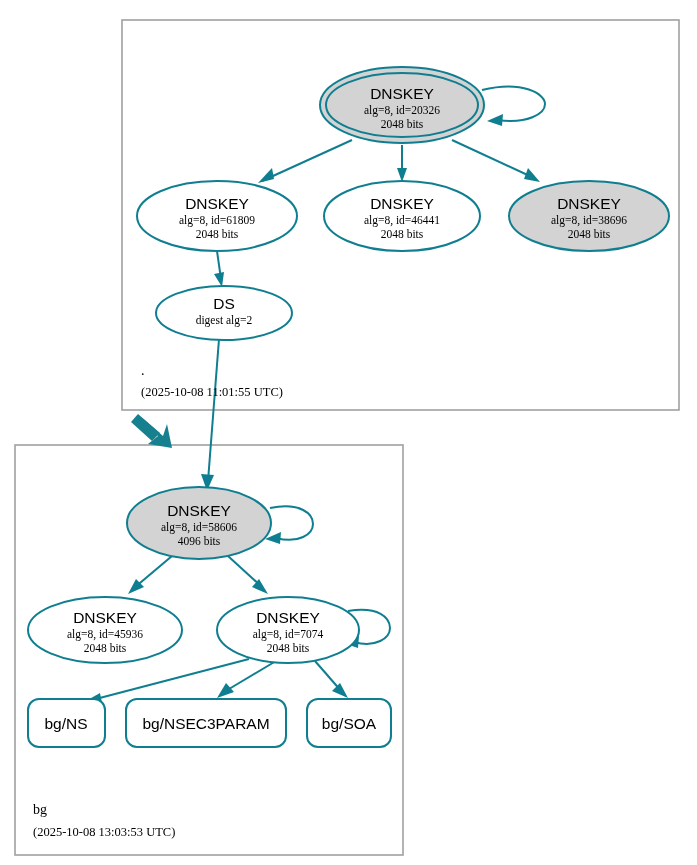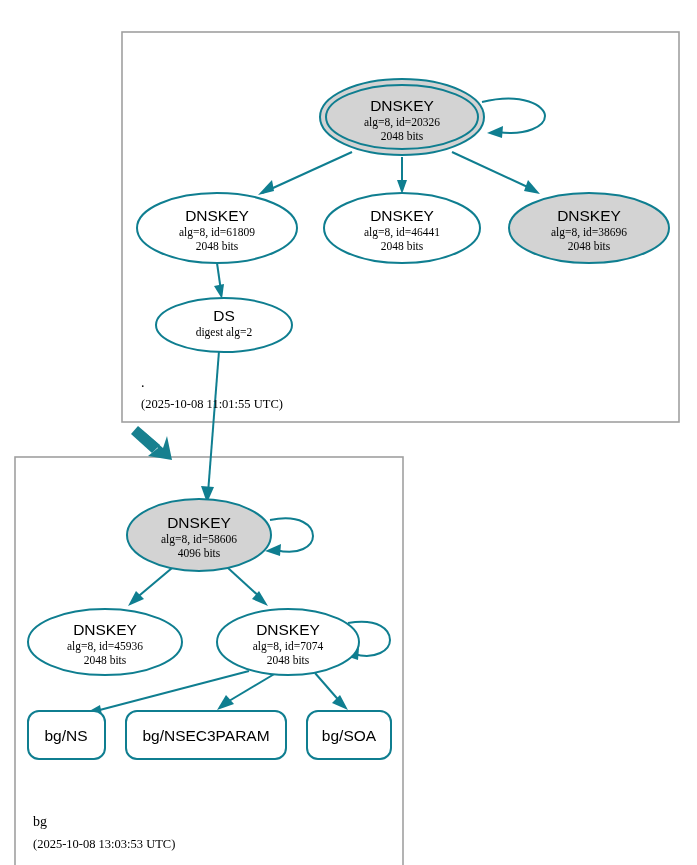--- a/index.html
+++ b/index.html
@@ -10,21 +10,21 @@
   body {
     width: 697px;
     height: 865px;
     position: relative;
     font-family: "Liberation Sans", sans-serif;
     overflow: hidden;
   }
   #graph-root {
     position: absolute;
     left: 0;
-    top: 16px;
+    top: 4px;
     width: 697px;
     height: 637px;
   }
   svg {
     display: block;
   }
   .cluster-box {
     fill: none;
     stroke: #a0a0a0;
     stroke-width: 1.6;

